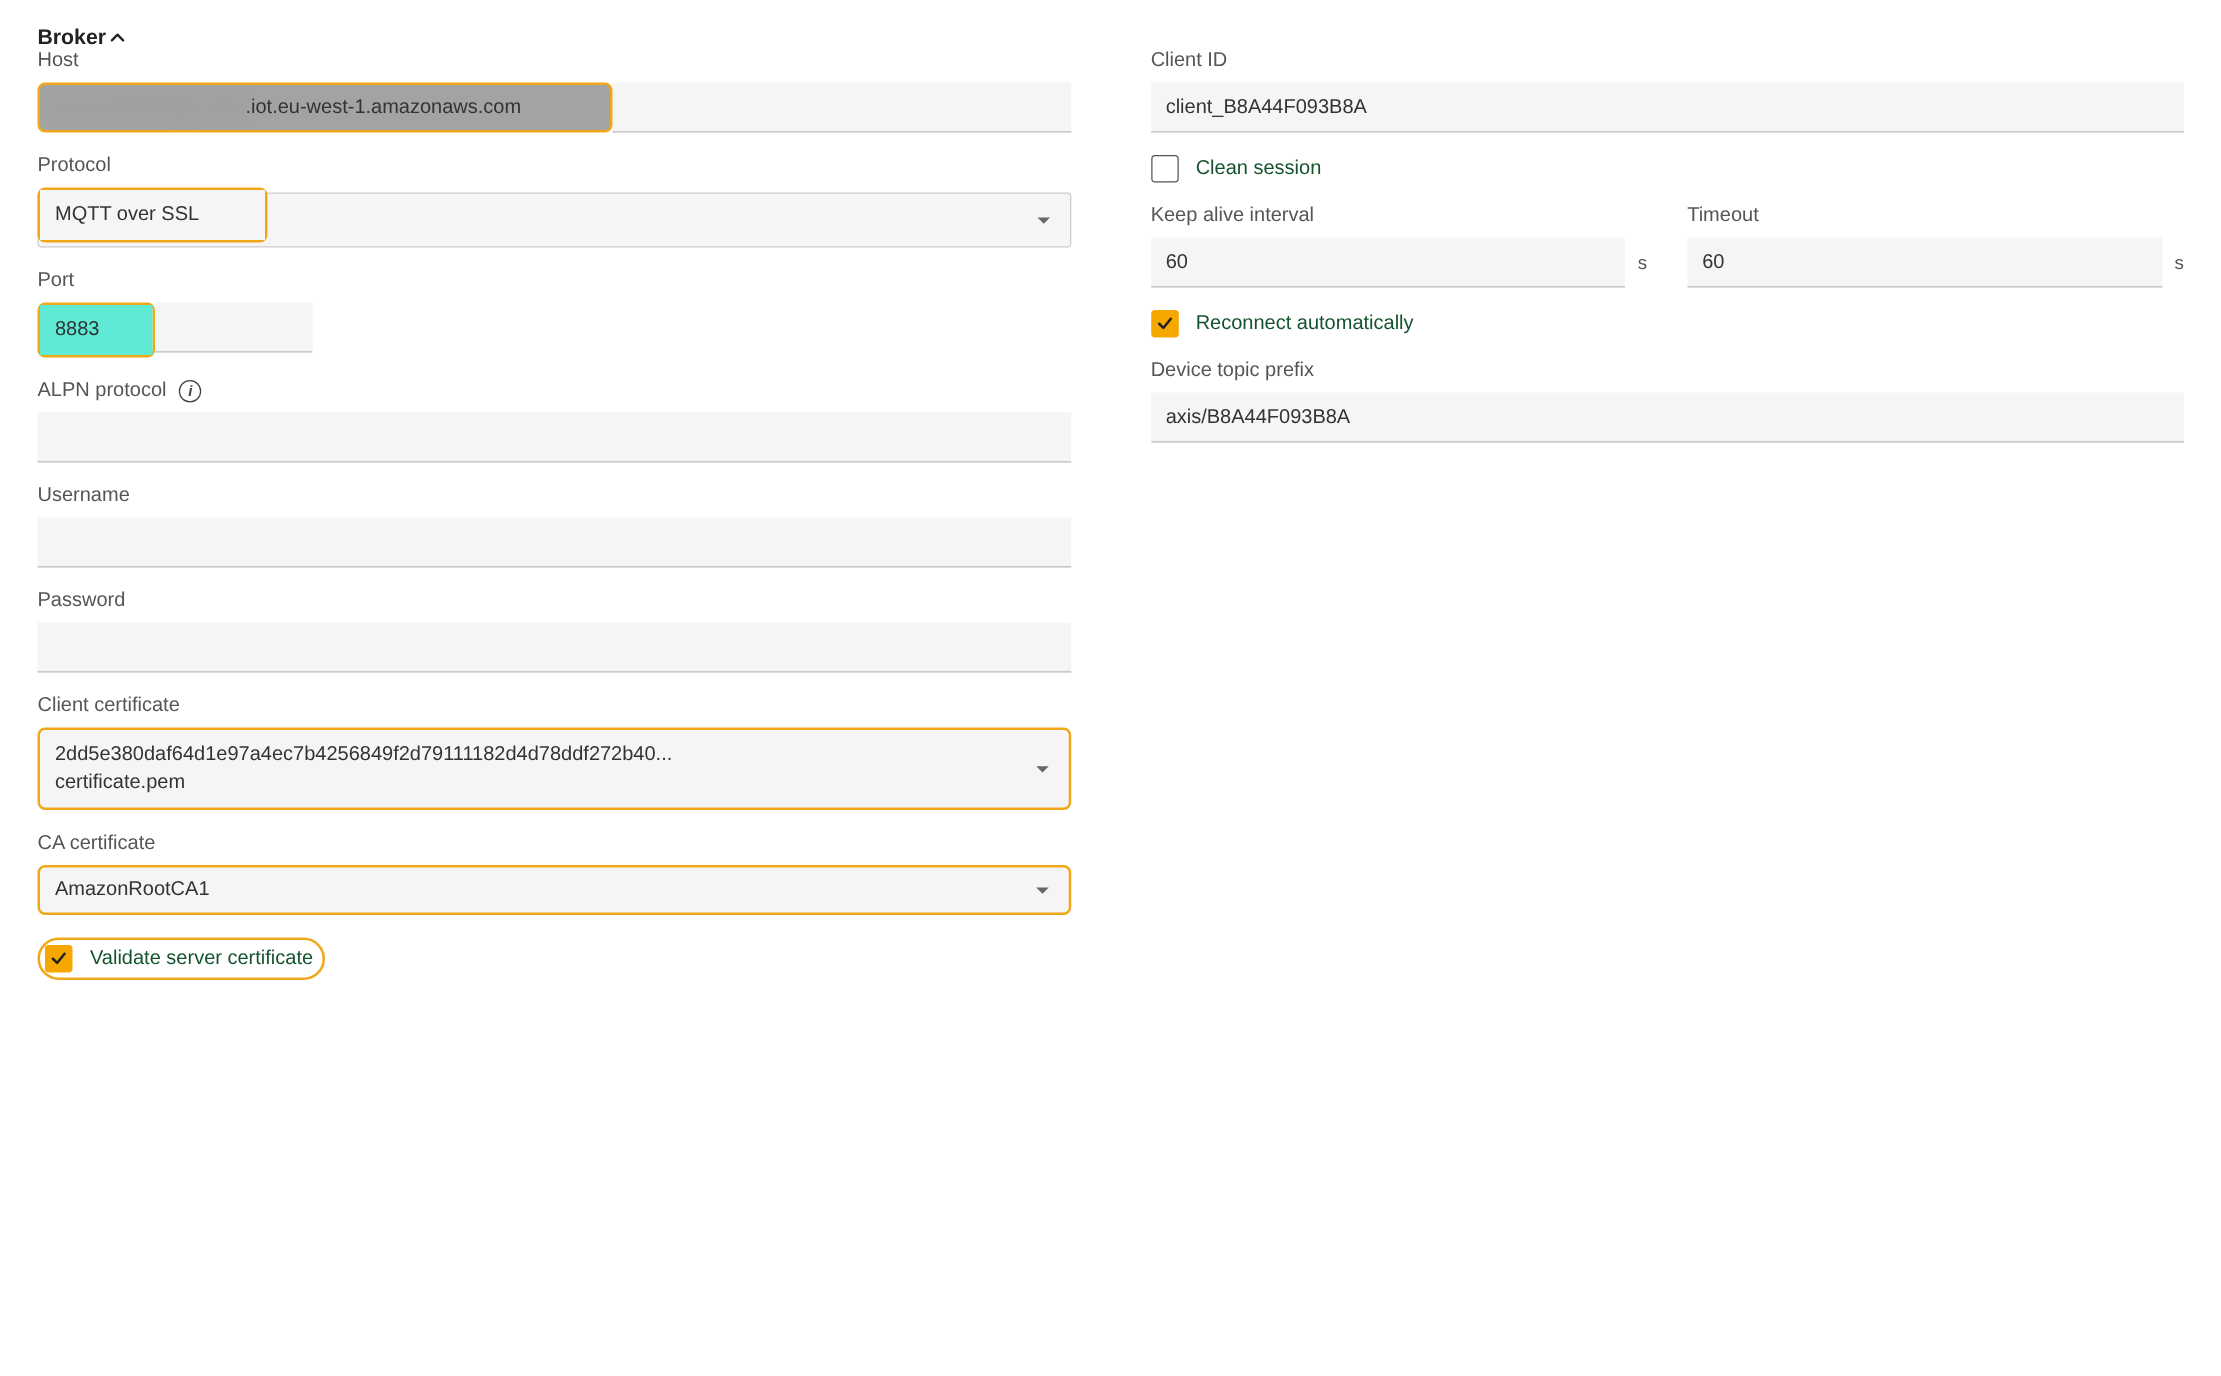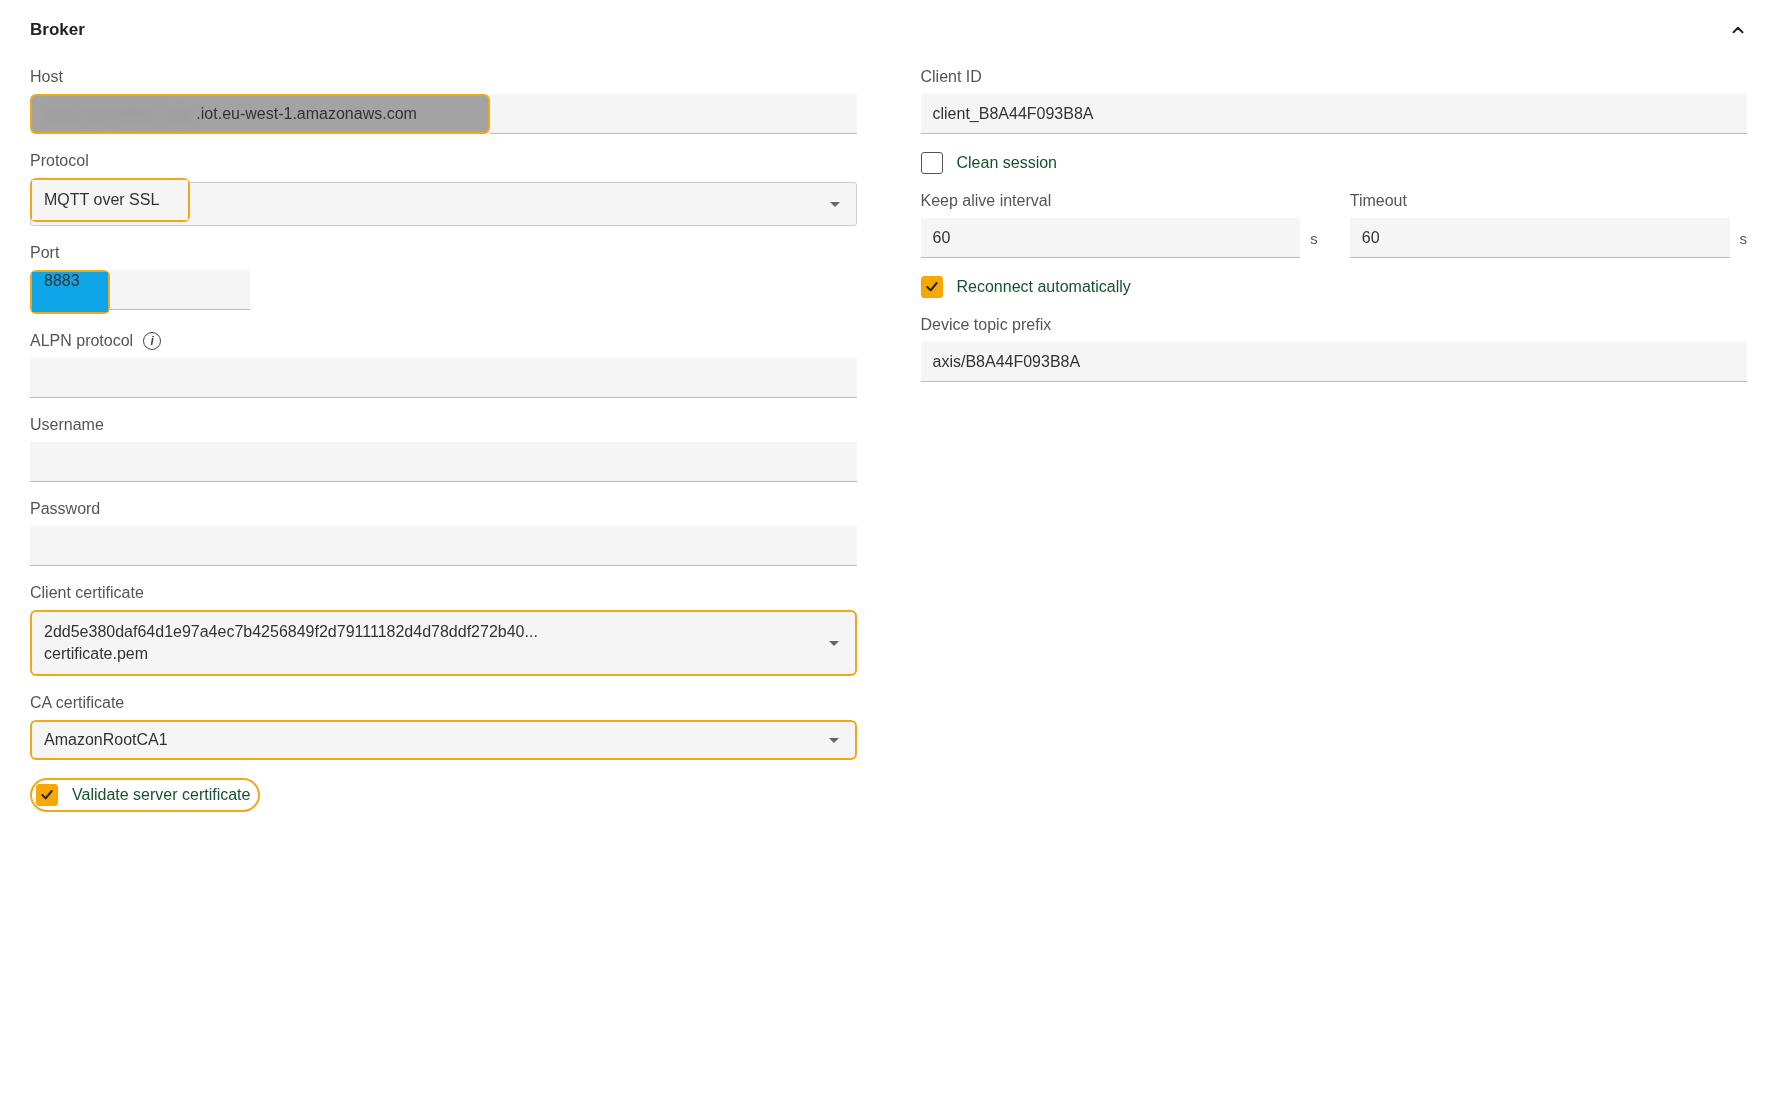--- a/index.html
+++ b/index.html
@@ -9,23 +9,22 @@
     color: #333;
     background: #fff;
     padding: 20px 30px;
   }
   .container {
     width: 100%;
     max-width: 1720px;
   }
   .section-header {
     display: flex;
-    justify-content: space-between;
-    align-items: center;
-    margin-bottom: 28px;
+    justify-content: flex-start;
+    align-items: center;
   }
   .section-title {
     font-weight: 700;
     font-size: 17px;
     color: #222;
   }
   .chevron {
     cursor: pointer;
     width: 18px;
     height: 18px;
@@ -115,30 +114,30 @@
   .highlight-inline {
     display: inline-flex;
     border: 2px solid #f0a818;
     border-radius: 6px;
   }
   .port-wrap {
     width: 220px;
     display: flex;
   }
   .port-box {
-    width: 76px;
-    height: 40px;
-    background: #0ea5e9;
+    width: 90px;
+    height: 40px;
+    background: #5eead4;
     border: none;
     padding: 0 12px;
     font-size: 16px;
     color: #333;
     font-family: inherit;
     display: flex;
-    align-items: flex-start;
+    align-items: center;
   }
   .port-rest {
     flex: 1;
     height: 40px;
     background: #f5f5f5;
     border-bottom: 1px solid #bbb;
   }
   .host-box {
     position: relative;
     display: flex;
@@ -234,21 +233,21 @@
           <div class="host-highlight">
             <span class="blurred">a1b2c3d4e5f6g7-abc</span>
             <span class="host-visible">.iot.eu-west-1.amazonaws.com</span>
           </div>
           <div class="host-rest"></div>
         </div>
       </div>
 
       <div class="field">
         <span class="field-label">Protocol</span>
-        <div class="highlight-inline" style="width:160px;align-items:flex-end;">
+        <div class="highlight-inline" style="width:184px;align-items:flex-end;">
           <div class="select-box" style="border-bottom:none; flex:1;">
             <span>MQTT over SSL</span>
           </div>
         </div>
         <div class="select-box" style="margin-top:-40px; padding-left:164px; border:1px solid #ccc; border-radius:3px; height:44px;">
           <span></span>
           <span class="caret"></span>
         </div>
       </div>
 

